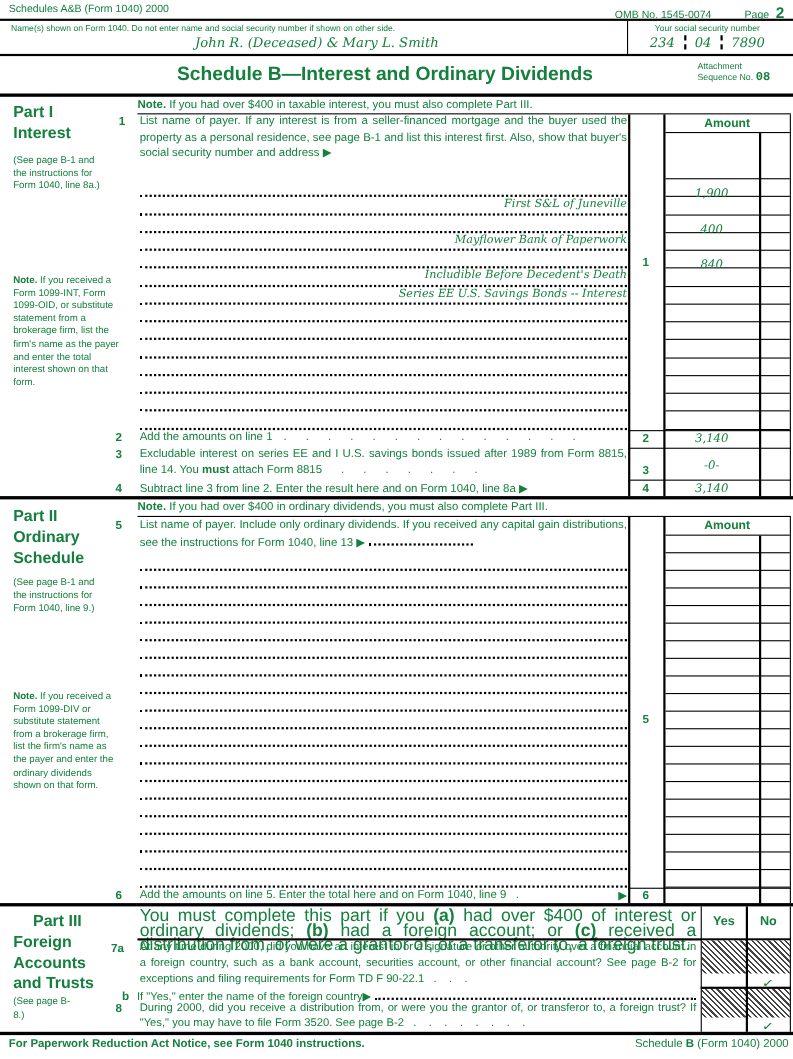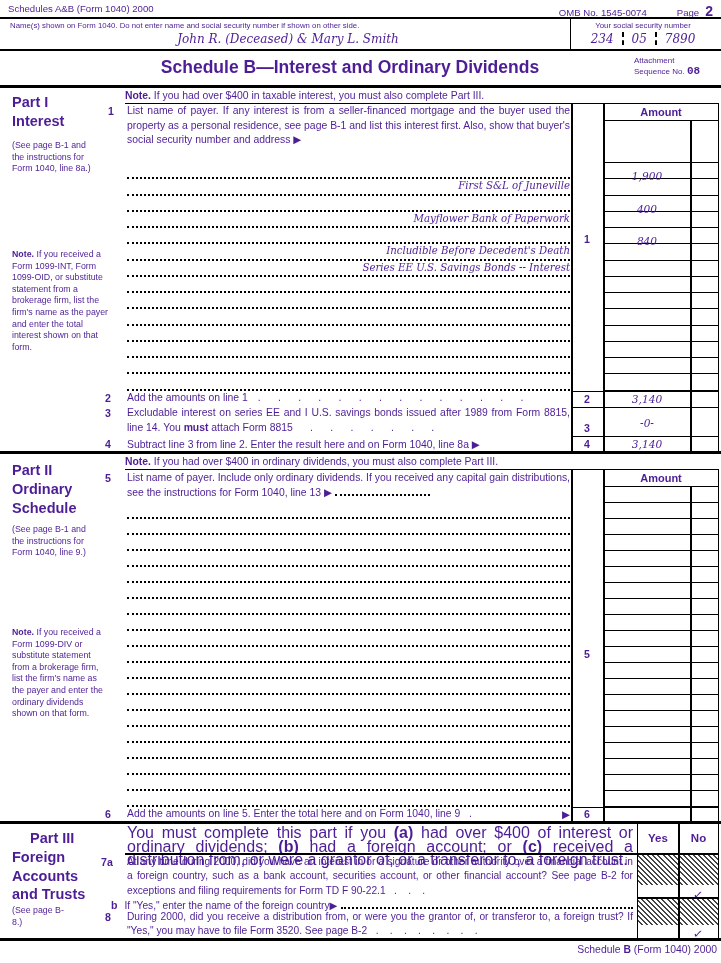--- a/index.html
+++ b/index.html
@@ -1,19 +1,19 @@
 <!DOCTYPE html>
 <html><head>
 <meta charset="utf-8">
 <style>
   * { margin:0; padding:0; box-sizing:border-box; }
   html,body { background:#e8e8e8; }
   .page {
     position:relative; width:721px; height:963px; margin:0 auto;
-    background:#fff; color:#4c1d95;
+    background:#fff; color:#15803d;
     font-family:"Liberation Sans","DejaVu Sans",sans-serif;
     overflow:hidden;
   }
   .abs { position:absolute; }
   .hline { position:absolute; background:#000; height:1.5px; }
   .vline { position:absolute; background:#000; width:1.5px; }
   .thick { height:3px; }
   .b { font-weight:bold; }
   .ctr { text-align:center; }
   .fill { font-family:"DejaVu Serif","DejaVu Sans",serif; font-style:italic; }
@@ -71,21 +71,21 @@
   <div class="abs" style="top:19px;left:6px;width:709px;height:30px;display:flex;">
     <div class="abs" style="left:0;top:0;width:565px;height:30px;border-right:1.5px solid #000;">
       <div class="fs7" style="padding:2px 0 0 4px;">Name(s) shown on Form 1040. Do not enter name and social security number if shown on other side.</div>
       <div class="fill ctr" style="font-size:12px;margin-top:1px;">John R. (Deceased) &amp; Mary L. Smith</div>
     </div>
     <div class="abs" style="left:565px;top:0;width:144px;height:30px;">
       <div class="fs7 ctr" style="padding-top:2px;">Your social security number</div>
       <div style="display:flex;justify-content:center;align-items:center;margin-top:1px;">
         <span class="fill" style="font-size:12px;padding:0 8px;">234</span>
         <span style="border-left:2px dashed #000;height:13px;"></span>
-        <span class="fill" style="font-size:12px;padding:0 8px;">05</span>
+        <span class="fill" style="font-size:12px;padding:0 8px;">04</span>
         <span style="border-left:2px dashed #000;height:13px;"></span>
         <span class="fill" style="font-size:12px;padding:0 8px;">7890</span>
       </div>
     </div>
   </div>
   <div class="hline" style="top:49px;left:0;width:721px;height:2px;"></div>
 
   <div class="abs ctr" style="top:57px;left:60px;width:580px;font-weight:bold;font-size:17.5px;">Schedule B—Interest and Ordinary Dividends</div>
   <div class="abs" style="top:56px;left:634px;width:80px;font-size:8px;line-height:10px;">
     <div>Attachment</div>
@@ -397,17 +397,18 @@
     <span class="check fill">✓</span>
   </div>
 
   <div class="hline" style="top:897px;left:636.5px;width:82.5px;"></div>
   <div class="vline" style="left:636.5px;top:824px;height:114px;"></div>
   <div class="vline" style="left:678px;top:824px;height:114px;"></div>
   <div class="vline" style="left:717.5px;top:824px;height:114px;"></div>
 
   <div class="hline" style="top:938px;left:0;width:721px;height:2.5px;"></div>
 
+  <div class="abs b" style="left:8px;top:944px;font-size:10.4px;">For Paperwork Reduction Act Notice, see Form 1040 instructions.</div>
   <div class="abs" style="right:4px;top:944px;font-size:10.4px;">
     <span>Schedule </span><span class="b">B</span><span> (Form 1040) 2000</span>
   </div>
 
 </div>
 
 </body></html>

